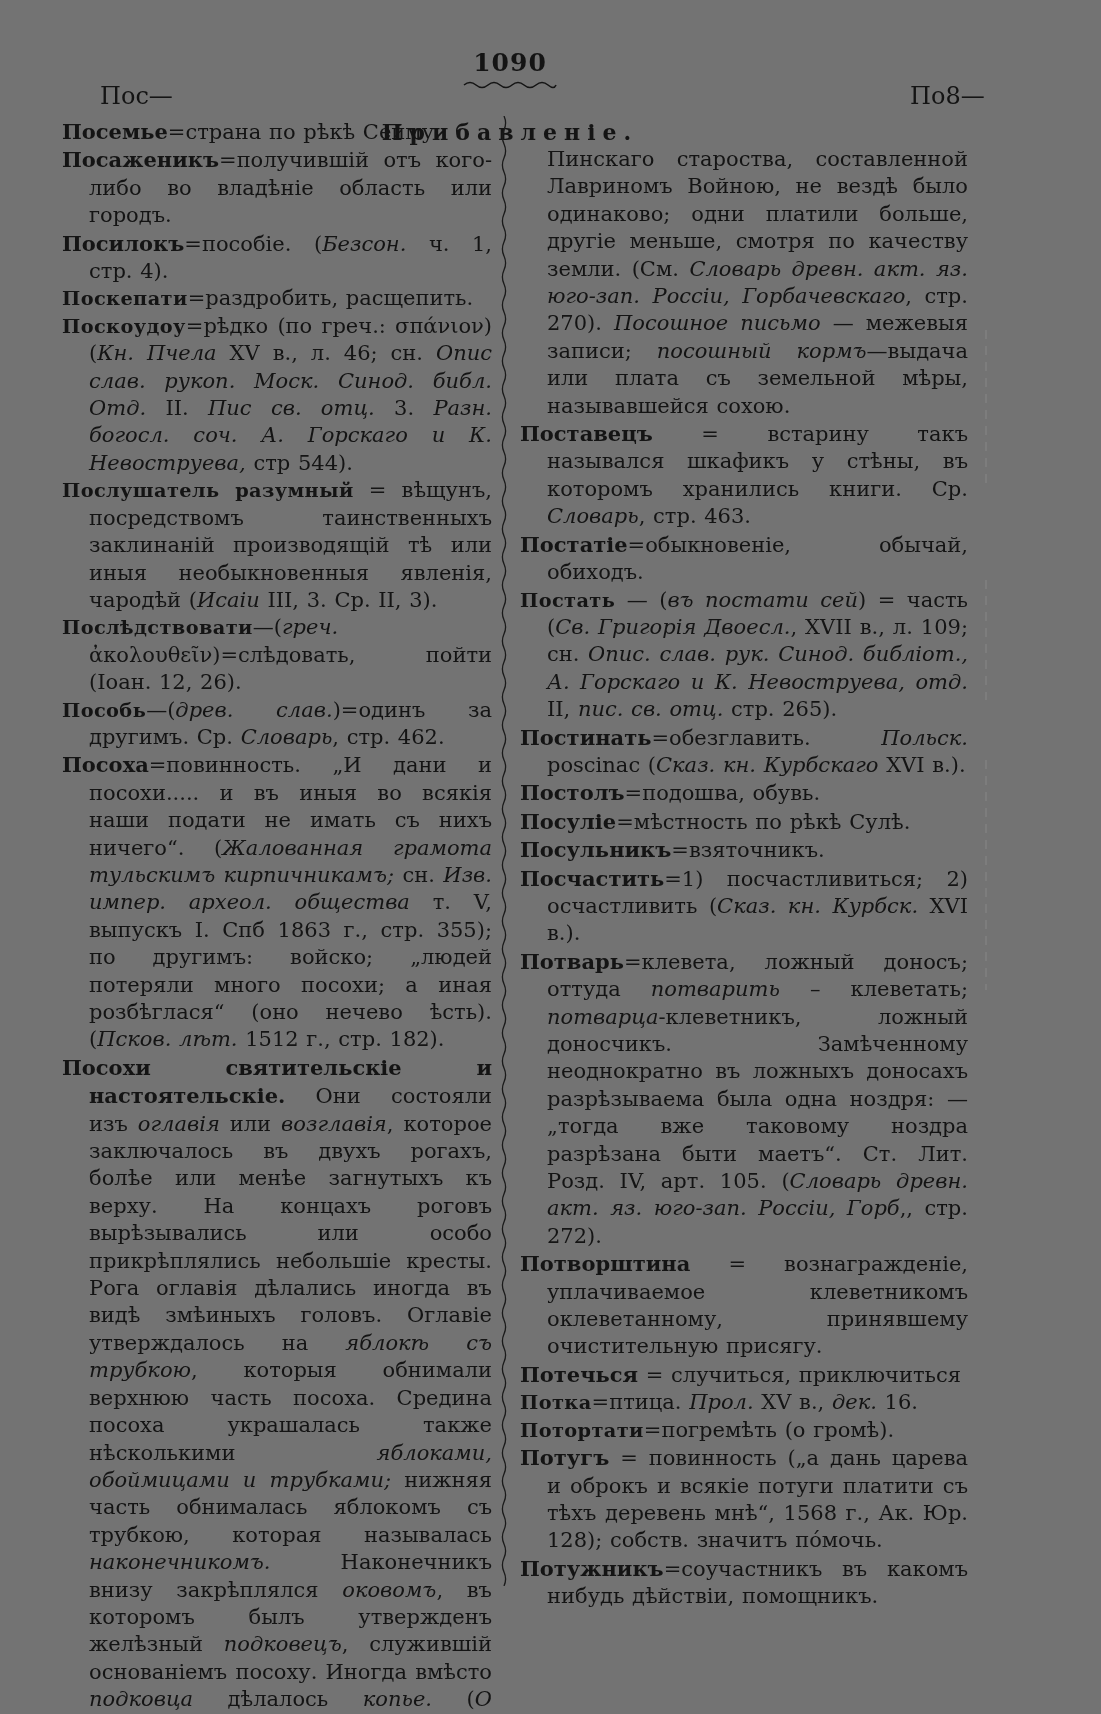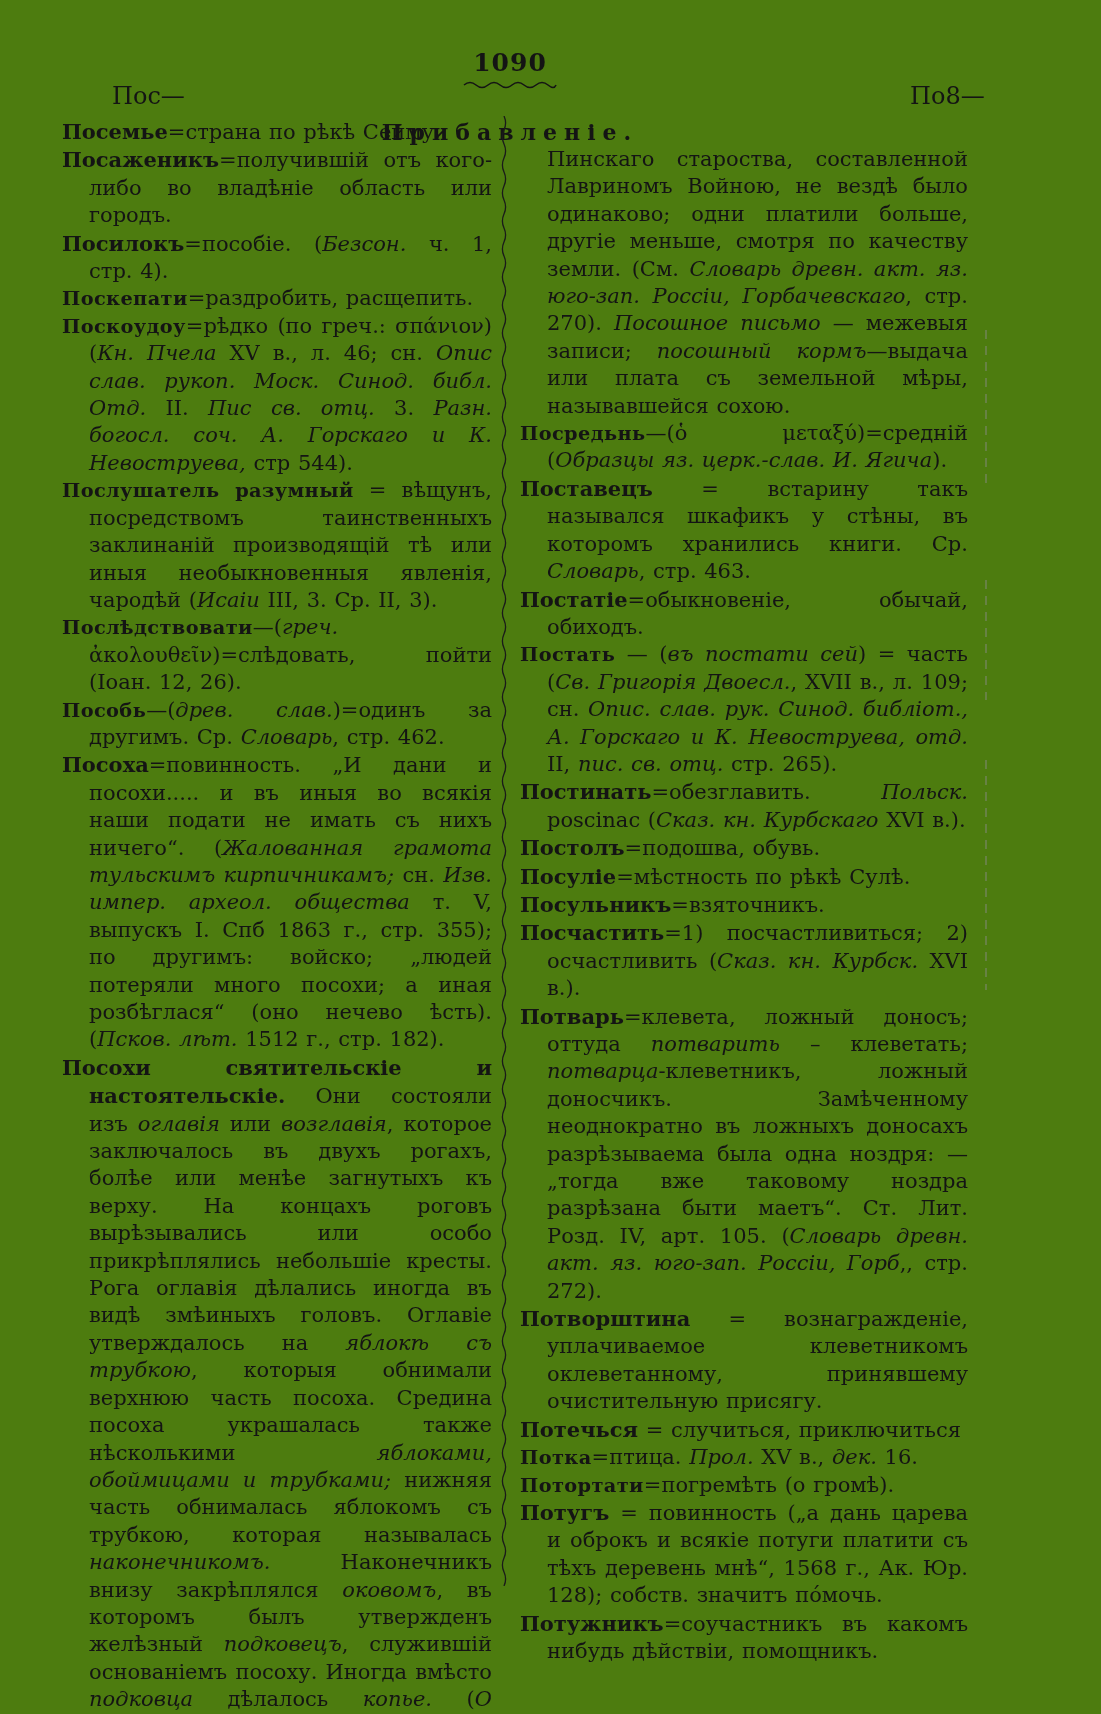--- a/index.html
+++ b/index.html
@@ -1,29 +1,29 @@
 <!DOCTYPE html>
 <html><head>
 <meta charset="utf-8">
 <style>
   html,body{margin:0;padding:0;background:#ffffff;}
   .page{
     position:relative;
     width:1101px;height:1714px;
-    background:#4d7c0f;color:#141414;
+    background:#737373;color:#141414;
     font-family:"DejaVu Serif","Liberation Serif",serif;
     overflow:hidden;
   }
   .pagenum{
     position:absolute;top:48px;left:0;width:1020px;
     text-align:center;font-size:25px;font-weight:bold;letter-spacing:1px;
   }
   .squiggle{position:absolute;top:80px;left:462px;}
   .runhead{position:absolute;top:82px;font-size:24px;}
-  .runhead-left{left:112px;}
+  .runhead-left{left:100px;}
   .runhead-center{left:0;width:1020px;text-align:center;letter-spacing:7px;font-size:22px;font-weight:bold;margin-top:37px;}
   .runhead-right{left:910px;}
   .col{
     position:absolute;top:118px;
     font-size:21px;line-height:27.4px;text-align:justify;
     word-spacing:1px;
   }
   .col-left{left:62px;width:430px;}
   .col-right{left:520px;width:448px;}
   .entry{margin:0;padding-left:27px;text-indent:-27px;}
@@ -64,21 +64,20 @@
       <p class="entry"><span class="head slav">Поскепати</span><span>=раздробить, расщепить.</span></p>
       <p class="entry"><span class="head slav">Поскоудоу</span><span>=рѣдко (по греч.: σπάνιον) (</span><span class="it">Кн. Пчела</span><span> XV в., л. 46; сн. </span><span class="it">Опис слав. рукоп. Моск. Синод. библ. Отд.</span><span> II. </span><span class="it">Пис св. отц.</span><span> 3. </span><span class="it">Разн. богосл. соч. А. Горскаго и К. Невоструева,</span><span> стр 544).</span></p>
       <p class="entry"><span class="head slav">Послушатель разумный</span><span> = вѣщунъ, посредствомъ таинственныхъ заклинаній производящій тѣ или иныя необыкновенныя явленія, чародѣй (</span><span class="it">Исаіи</span><span> III, 3. Ср. II, 3).</span></p>
       <p class="entry"><span class="head slav">Послѣдствовати</span><span>—(</span><span class="it">греч.</span><span> ἀκολουθεῖν)=слѣдовать, пойти (Іоан. 12, 26).</span></p>
       <p class="entry"><span class="head slav">Пособь</span><span>—(</span><span class="it">древ. слав.</span><span>)=одинъ за другимъ. Ср. </span><span class="it">Словарь</span><span>, стр. 462.</span></p>
       <p class="entry"><span class="head">Посоха</span><span>=повинность. „И дани и посохи..... и въ иныя во всякія наши подати не имать съ нихъ ничего“. (</span><span class="it">Жалованная грамота тульскимъ кирпичникамъ;</span><span> сн. </span><span class="it">Изв. импер. археол. общества</span><span> т. V, выпускъ I. Спб 1863 г., стр. 355); по другимъ: войско; „людей потеряли много посохи; а иная розбѣглася“ (оно нечево ѣсть). (</span><span class="it">Псков. лѣт.</span><span> 1512 г., стр. 182).</span></p>
       <p class="entry"><span class="head">Посохи святительскіе и настоятельскіе.</span><span> Они состояли изъ </span><span class="it">оглавія</span><span> или </span><span class="it">возглавія</span><span>, которое заключалось въ двухъ рогахъ, болѣе или менѣе загнутыхъ къ верху. На концахъ роговъ вырѣзывались или особо прикрѣплялись небольшіе кресты. Рога оглавія дѣлались иногда въ видѣ змѣиныхъ головъ. Оглавіе утверждалось на </span><span class="it">яблокѣ съ трубкою</span><span>, которыя обнимали верхнюю часть посоха. Средина посоха украшалась также нѣсколькими </span><span class="it">яблоками, обоймицами и трубками;</span><span> нижняя часть обнималась яблокомъ съ трубкою, которая называлась </span><span class="it">наконечникомъ.</span><span> Наконечникъ внизу закрѣплялся </span><span class="it">оковомъ</span><span>, въ которомъ былъ утвержденъ желѣзный </span><span class="it">подковецъ</span><span>, служившій основаніемъ посоху. Иногда вмѣсто </span><span class="it">подковца</span><span> дѣлалось </span><span class="it">копье.</span><span> (</span><span class="it">О метал. произв. до XVII в. Забѣлина</span></p>
     </div>
   <div class="col col-right">
       <p class="entry cont"><span>Пинскаго староства, составленной Лавриномъ Войною, не вездѣ было одинаково; одни платили больше, другіе меньше, смотря по качеству земли. (См. </span><span class="it">Словарь древн. акт. яз. юго-зап. Россіи, Горбачевскаго</span><span>, стр. 270). </span><span class="it">Посошное письмо</span><span> — межевыя записи; </span><span class="it">посошный кормъ</span><span>—выдача или плата съ земельной мѣры, называвшейся сохою.</span></p>
-      <p class="entry"><span class="head slav">Посредьнь</span><span>—(ὁ μεταξύ)=средній (</span><span class="it">Образцы яз. церк.-слав. И. Ягича</span><span>).</span></p>
       <p class="entry"><span class="head">Поставецъ</span><span> = встарину такъ назывался шкафикъ у стѣны, въ которомъ хранились книги. Ср. </span><span class="it">Словарь</span><span>, стр. 463.</span></p>
       <p class="entry"><span class="head">Постатіе</span><span>=обыкновеніе, обычай, обиходъ.</span></p>
       <p class="entry"><span class="head slav">Постать</span><span> — (</span><span class="it">въ постати сей</span><span>) = часть (</span><span class="it">Св. Григорія Двоесл.</span><span>, XVII в., л. 109; сн. </span><span class="it">Опис. слав. рук. Синод. библіот., А. Горскаго и К. Невоструева, отд.</span><span> II, </span><span class="it">пис. св. отц.</span><span> стр. 265).</span></p>
       <p class="entry"><span class="head">Постинать</span><span>=обезглавить. </span><span class="it">Польск.</span><span> poscinac (</span><span class="it">Сказ. кн. Курбскаго</span><span> XVI в.).</span></p>
       <p class="entry"><span class="head">Постолъ</span><span>=подошва, обувь.</span></p>
       <p class="entry"><span class="head">Посуліе</span><span>=мѣстность по рѣкѣ Сулѣ.</span></p>
       <p class="entry"><span class="head">Посульникъ</span><span>=взяточникъ.</span></p>
       <p class="entry"><span class="head">Посчастить</span><span>=1) посчастливиться; 2) осчастливить (</span><span class="it">Сказ. кн. Курбск.</span><span> XVI в.).</span></p>
       <p class="entry"><span class="head">Потварь</span><span>=клевета, ложный доносъ; оттуда </span><span class="it">потварить</span><span> – клеветать; </span><span class="it">потварца</span><span>-клеветникъ, ложный доносчикъ. Замѣченному неоднократно въ ложныхъ доносахъ разрѣзываема была одна ноздря: —„тогда вже таковому ноздра разрѣзана быти маетъ“. Ст. Лит. Розд. IV, арт. 105. (</span><span class="it">Словарь древн. акт. яз. юго-зап. Россіи, Горб</span><span>,, стр. 272).</span></p>
       <p class="entry"><span class="head">Потворштина</span><span> = вознагражденіе, уплачиваемое клеветникомъ оклеветанному, принявшему очистительную присягу.</span></p>

